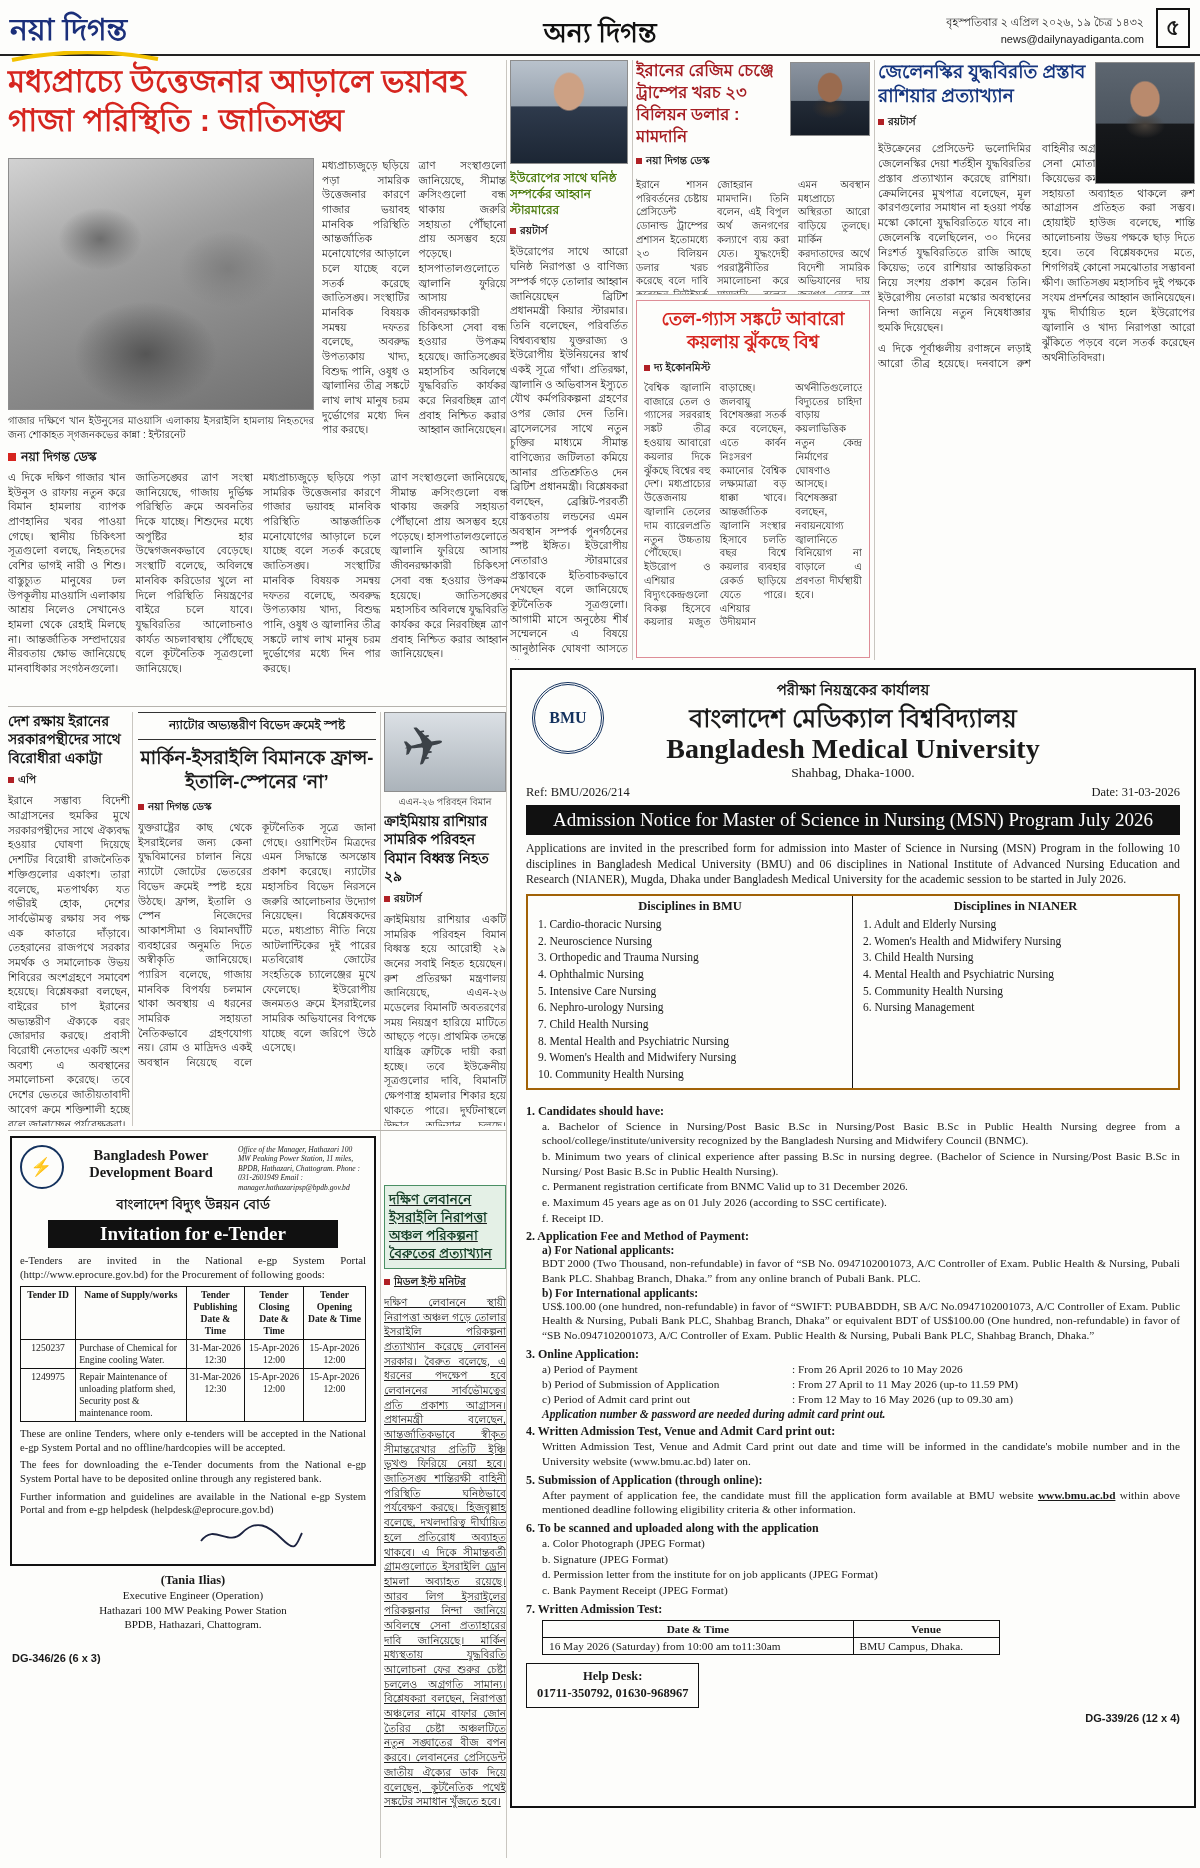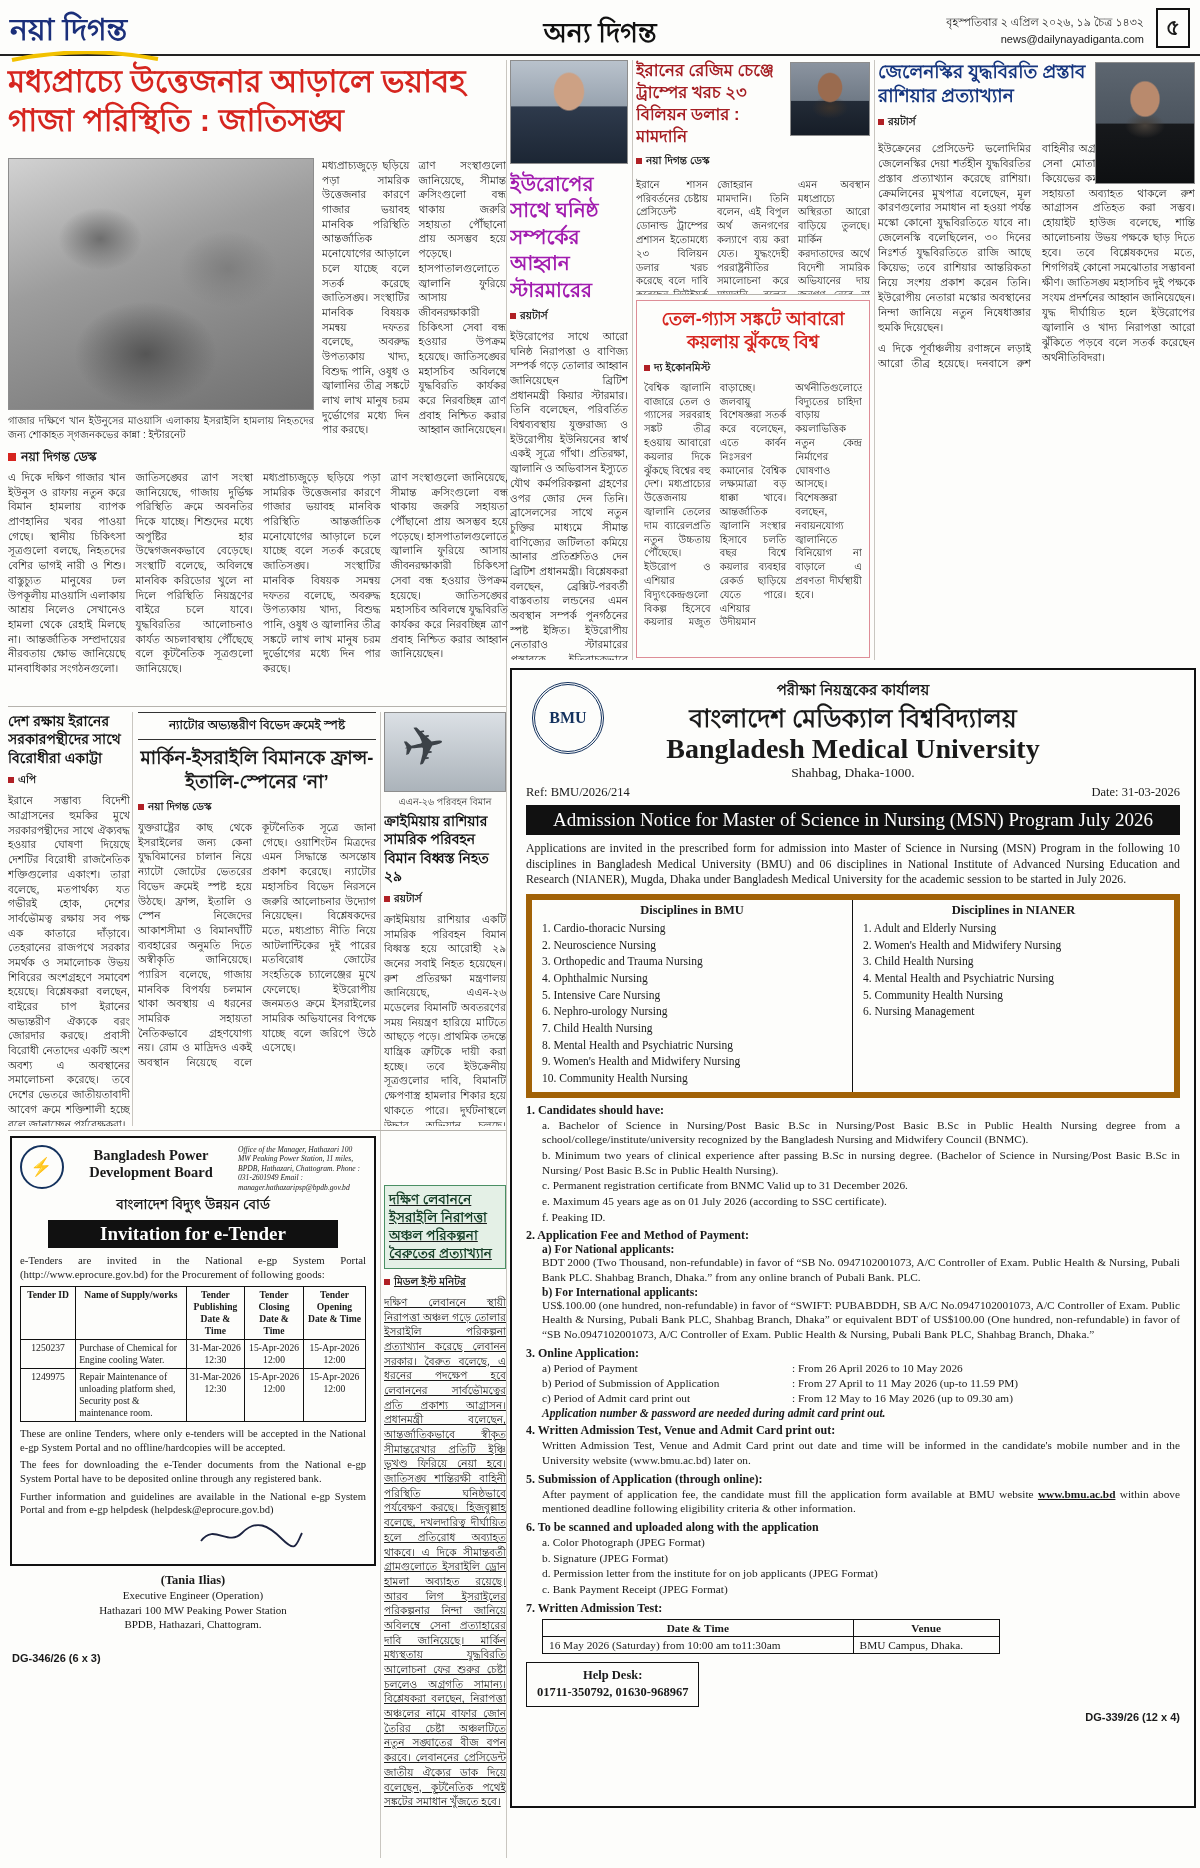--- a/index.html
+++ b/index.html
@@ -52,21 +52,21 @@
   .plane-photo::after { content:"✈"; position:absolute; left:18px; top:2px; font-size:52px; color:#3c4248; transform:rotate(-10deg); }
   .plane-caption { left:384px; top:795px; width:122px; text-align:center; font-size:9.5px; color:#333; }
   .crimea-col { left:384px; top:812px; width:122px; height:314px; overflow:hidden; }
 
   
   .starmer-col { left:510px; top:60px; width:118px; height:600px; overflow:hidden; }
   .starmer-photo { width:118px; height:104px;
     background:
       radial-gradient(24px 30px at 50% 30%, #cda184 0%, #cda184 60%, rgba(0,0,0,0) 66%),
       linear-gradient(180deg, #b9c2cc 0%, #98a3af 44%, #2e3a4c 45%, #1c2634 100%); }
-  .starmer-head { font-size:20px; font-weight:800; line-height:1.32; color:#a21caf; margin:7px 0 2px; }
+  .starmer-head { font-size:12px; font-weight:800; line-height:1.32; color:#4d7c0f; margin:7px 0 2px; }
 
   
   .mamdani-block { left:636px; top:60px; width:234px; height:234px; overflow:hidden; }
   .mamdani-photo { position:absolute; right:0; top:2px; width:80px; height:74px;
     background:
       radial-gradient(20px 24px at 50% 34%, #9a6b4f 0%, #9a6b4f 58%, rgba(0,0,0,0) 64%),
       radial-gradient(26px 16px at 50% 62%, #3a322c 0%, rgba(58,50,44,0) 70%),
       linear-gradient(180deg,#8b94a0 0%, #707a86 52%, #232b37 53%, #161d27 100%); }
   .mamdani-head { width:150px; font-size:16.5px; font-weight:800; line-height:1.33; color:#a51e23; }
   .mamdani-body { margin-top:8px; column-count:3; column-gap:9px; font-size:10px; line-height:1.38; height:138px; overflow:hidden; }
@@ -119,21 +119,21 @@
   .bmu-box { left:510px; top:668px; width:686px; height:1140px; border:2px solid #111; padding:8px 14px; font-family:"Liberation Serif", serif; overflow:hidden; }
   .bmu-head { position:relative; text-align:center; }
   .bmu-logo { position:absolute; left:6px; top:4px; width:72px; height:72px; border-radius:50%; border:3px double #14325e; display:flex; align-items:center; justify-content:center; font-size:16px; font-weight:700; color:#14325e; }
   .bmu-office { font-size:15px; font-weight:700; font-family:"Liberation Sans", sans-serif; }
   .bmu-bn { font-size:25px; font-weight:800; font-family:"Liberation Sans", sans-serif; line-height:1.2; }
   .bmu-en { font-size:28px; font-weight:700; line-height:1.15; }
   .bmu-addr { font-size:13.5px; }
   .bmu-refrow { display:flex; justify-content:space-between; font-size:12.5px; margin:4px 0 5px; }
   .bmu-banner { background:#111; color:#fff; text-align:center; font-size:19px; font-weight:400; padding:4px 0; }
   .bmu-intro { font-size:11.8px; line-height:1.32; margin:6px 0; }
-  .disc-grid { display:grid; grid-template-columns:1fr 1fr; border:6px solid #a16207; margin-bottom:5px; }
+  .disc-grid { display:grid; grid-template-columns:1fr 1fr; border:2px solid #a16207; margin-bottom:14px; }
   .disc-col { padding:3px 10px 5px; }
   .disc-col.first { border-right:1px solid #111; }
   .disc-title { text-align:center; font-weight:700; font-size:12.5px; margin-bottom:2px; }
   .disc-item { font-size:11.5px; line-height:1.45; }
   .sec-title { font-size:12px; font-weight:700; margin-top:4px; }
   .sec-item, .sec-body { font-size:11.3px; line-height:1.3; margin-left:16px; margin-bottom:1px; }
   .sec-sub { font-size:11.5px; font-weight:700; margin-left:16px; }
   .s3row { display:flex; font-size:11.3px; margin-left:16px; line-height:1.35; }
   .s3row .lb { width:250px; }
   .s3note { font-size:11.5px; font-weight:700; font-style:italic; margin-left:16px; margin-top:1px; }
@@ -345,21 +345,21 @@
         <div class="disc-item">5. Community Health Nursing</div>
         <div class="disc-item">6. Nursing Management</div>
       </div>
     </div>
 
     <div class="sec-title">1. Candidates should have:</div>
     <div class="sec-item jt">a.  Bachelor of Science in Nursing/Post Basic B.Sc in Nursing/Post Basic B.Sc in Public Health Nursing degree from a school/college/institute/university recognized by the Bangladesh Nursing and Midwifery Council (BNMC).</div>
     <div class="sec-item jt">b.  Minimum two years of clinical experience after passing B.Sc in nursing degree. (Bachelor of Science in Nursing/Post Basic B.Sc in Nursing/ Post Basic B.Sc in Public Health Nursing).</div>
     <div class="sec-item">c.  Permanent registration certificate from BNMC Valid up to 31 December 2026.</div>
     <div class="sec-item">e.  Maximum 45 years age as on 01 July 2026 (according to SSC certificate).</div>
-    <div class="sec-item">f.  Peaking ID.</div>
+    <div class="sec-item">f.  Receipt ID.</div>
 
     <div class="sec-title">2. Application Fee and Method of Payment:</div>
     <div class="sec-sub">a)   For National applicants:</div>
     <div class="sec-body jt">BDT 2000 (Two Thousand, non-refundable) in favor of “SB No. 0947102001073, A/C Controller of Exam. Public Health &amp; Nursing, Pubali Bank PLC. Shahbag Branch, Dhaka.” from any online branch of Pubali Bank. PLC.</div>
     <div class="sec-sub">b)   For International applicants:</div>
     <div class="sec-body jt">US$.100.00 (one hundred, non-refundable) in favor of “SWIFT: PUBABDDH, SB A/C No.0947102001073, A/C Controller of Exam. Public Health &amp; Nursing, Pubali Bank PLC, Shahbag Branch, Dhaka” or equivalent BDT of US$100.00 (One hundred, non-refundable) in favor of “SB No.0947102001073, A/C Controller of Exam. Public Health &amp; Nursing, Pubali Bank PLC, Shahbag Branch, Dhaka.”</div>
 
     <div class="sec-title">3. Online Application:</div>
     <div class="s3row">
       <span class="lb">a)   Period of Payment</span>

